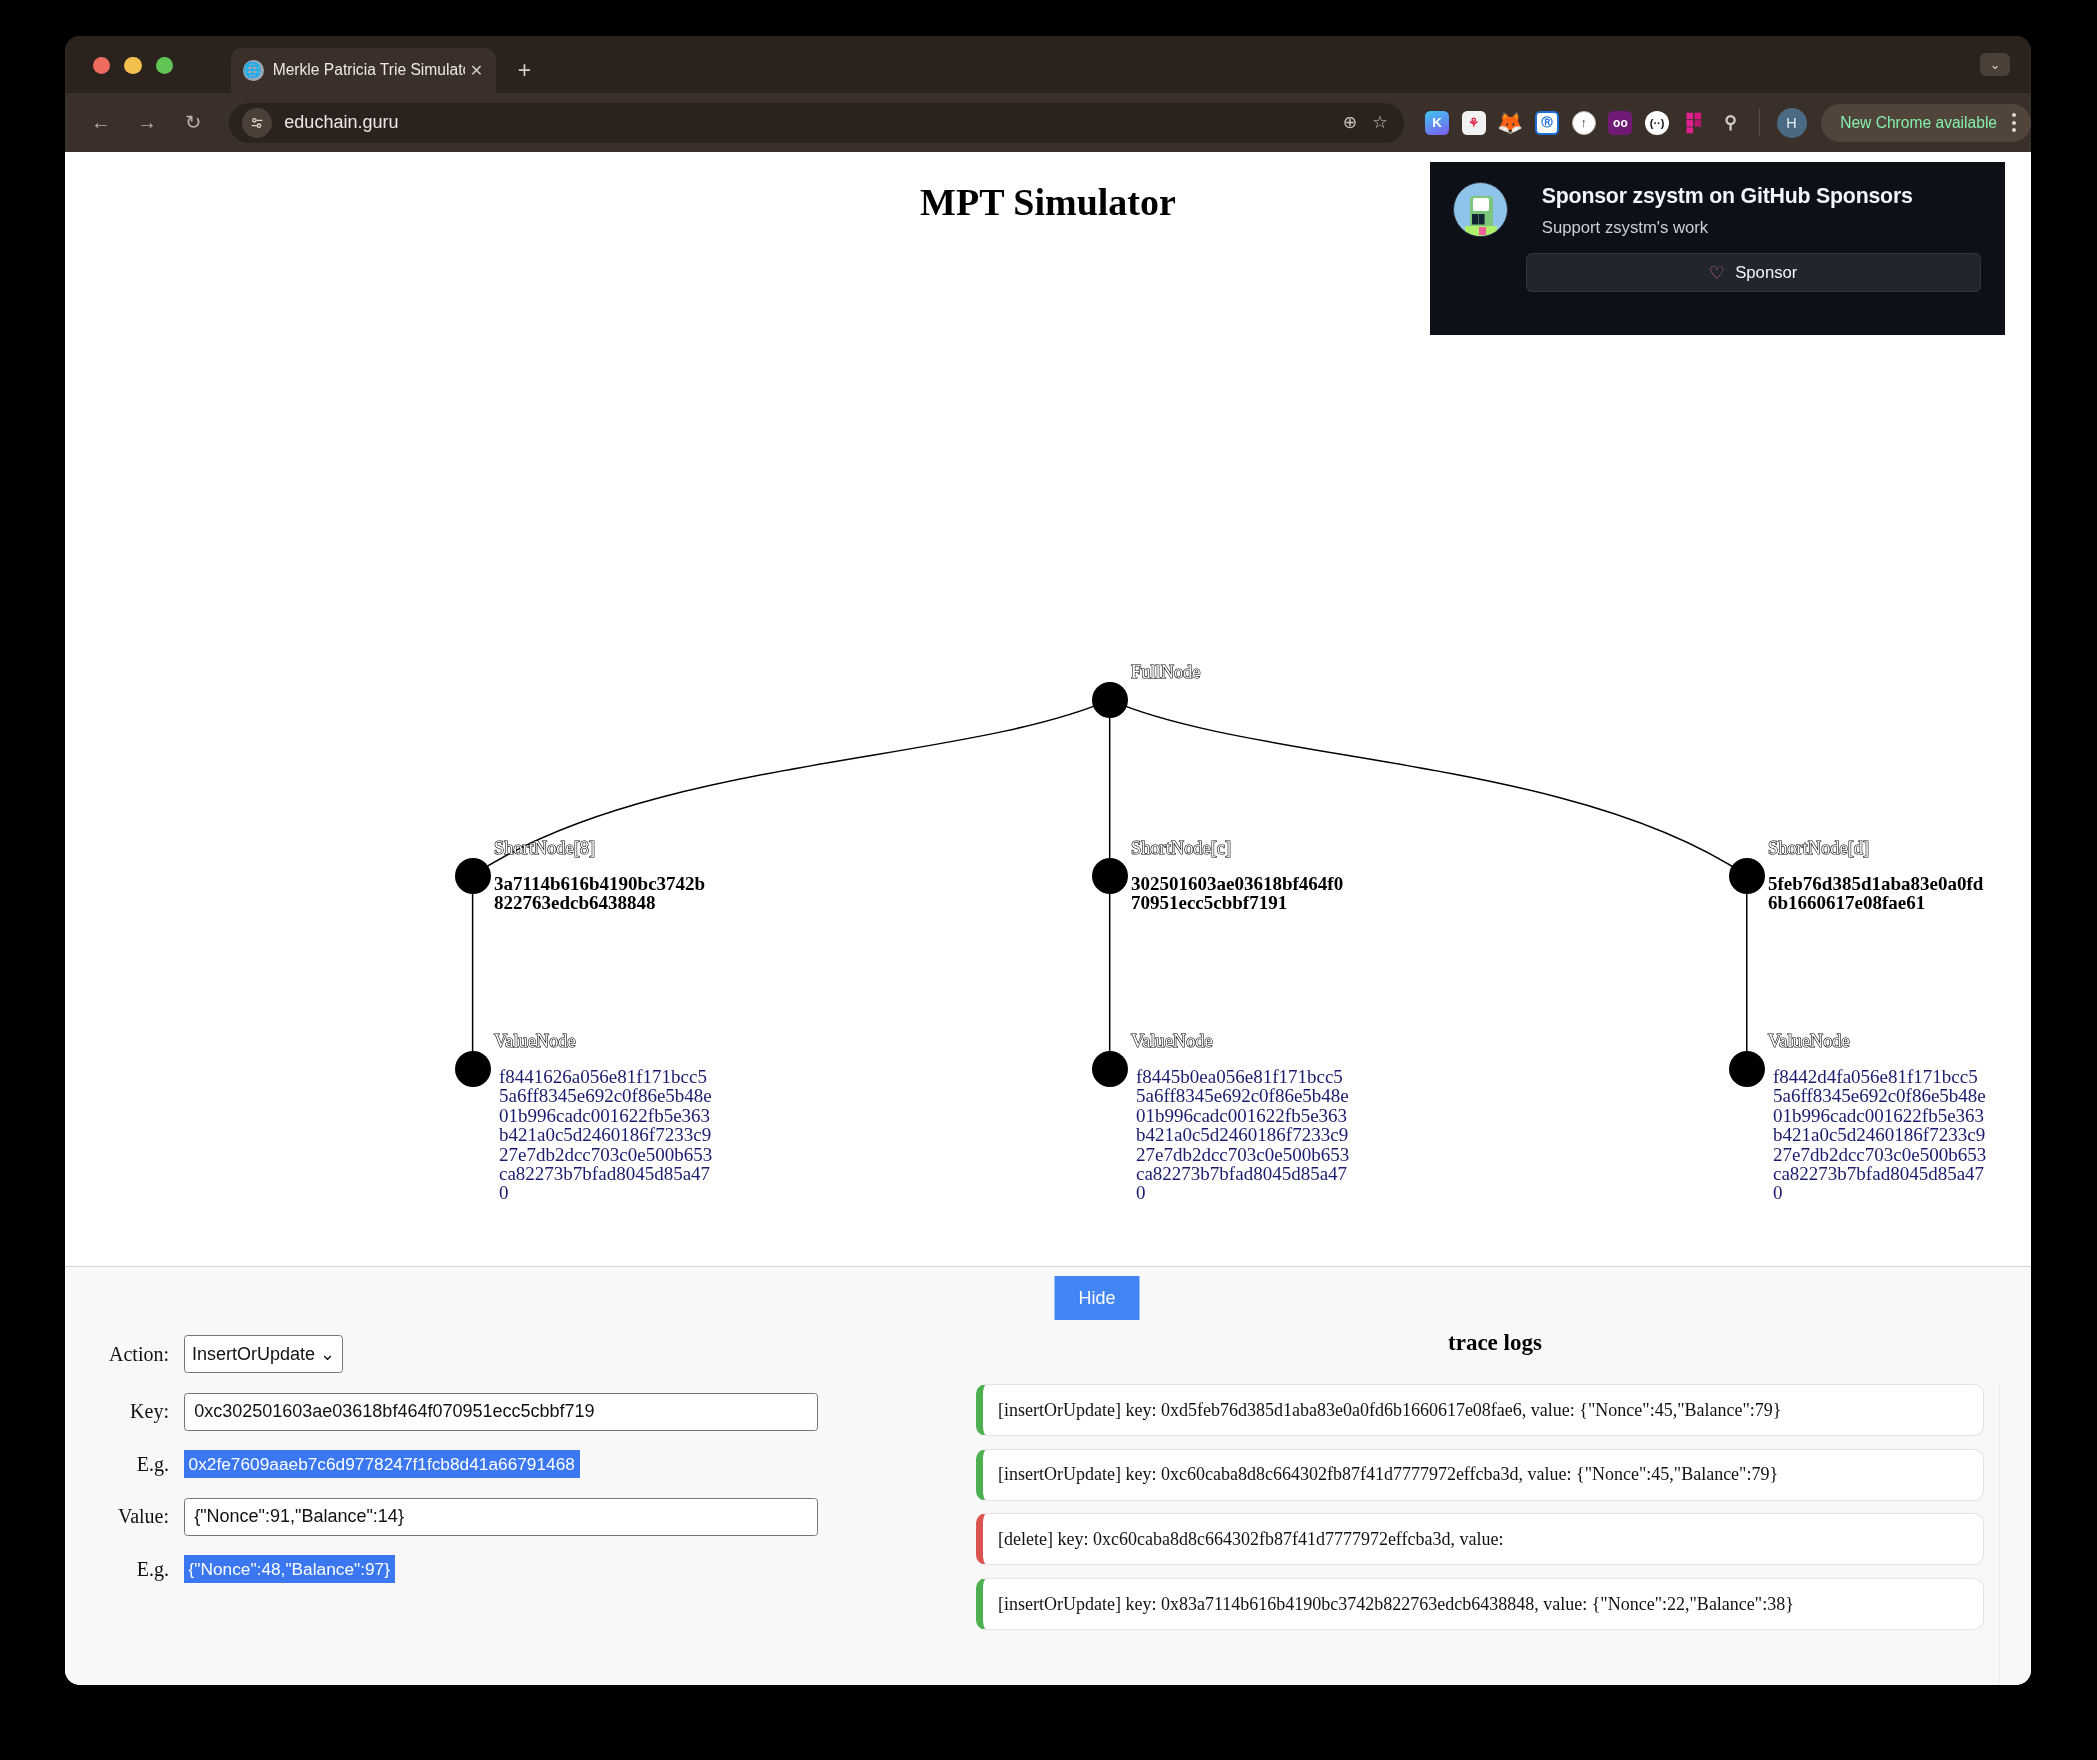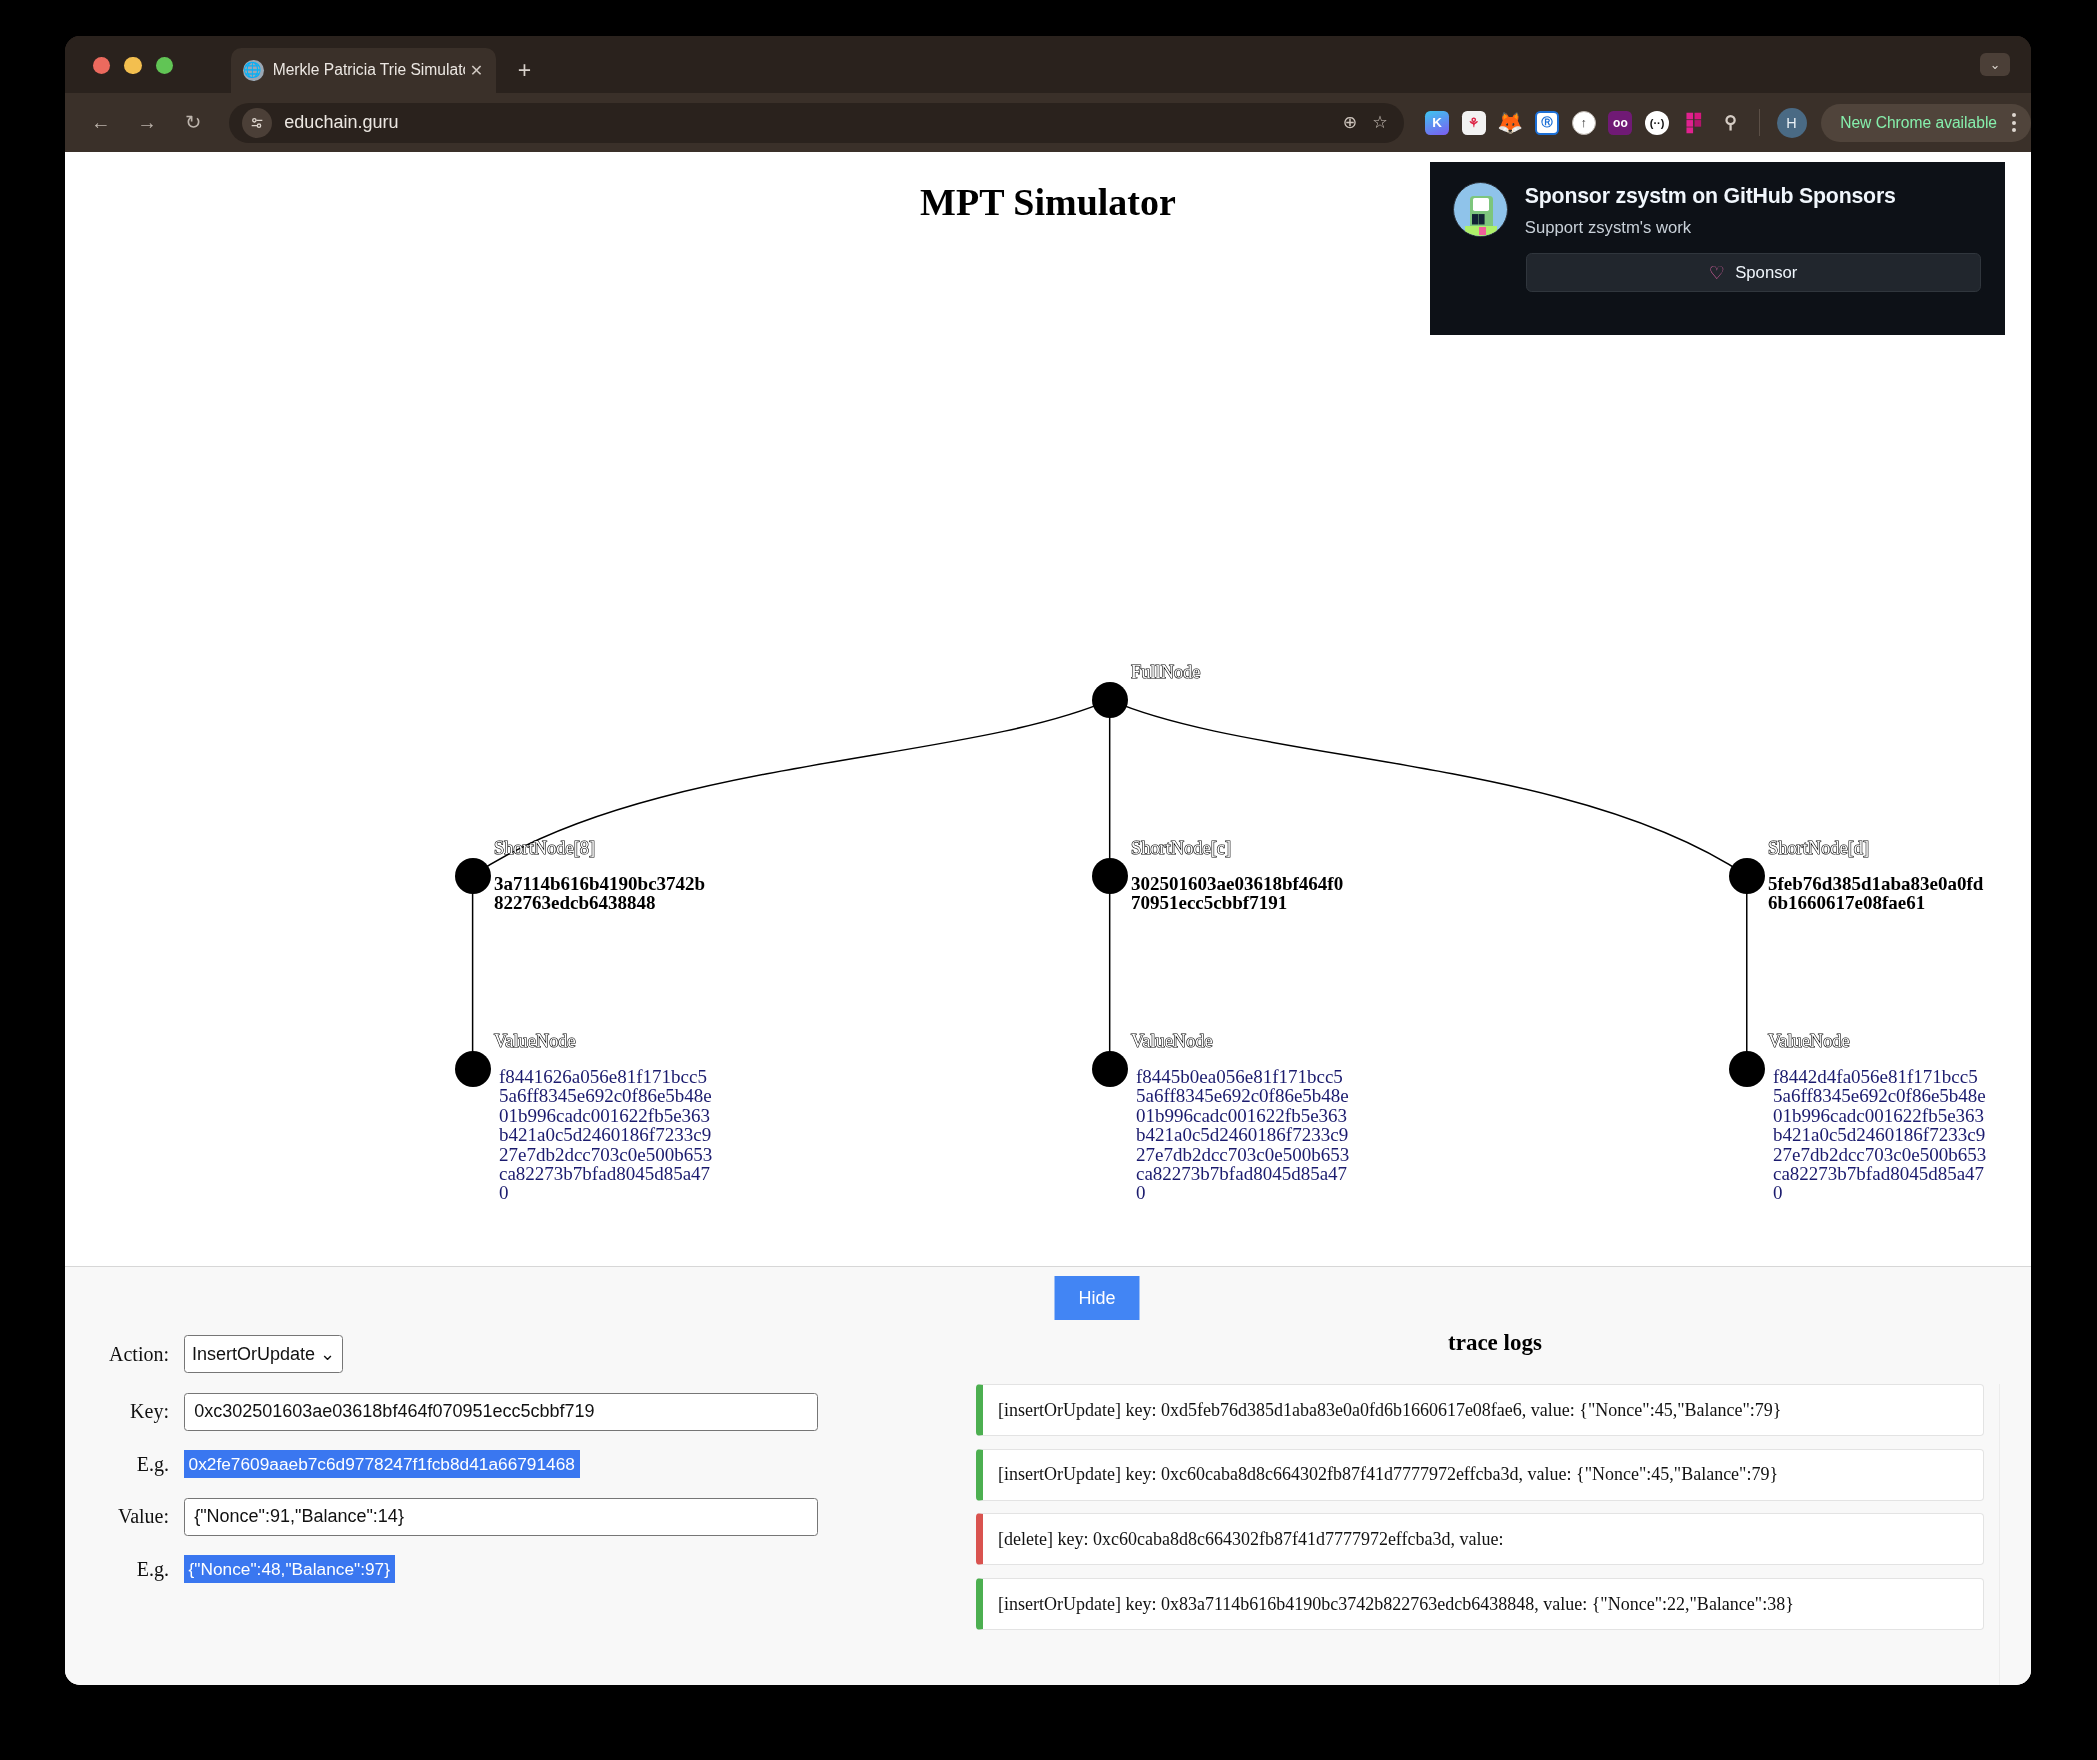--- a/index.html
+++ b/index.html
@@ -161,21 +161,21 @@
   .sponsor-avatar {
     width: 55px; height: 55px; border-radius: 50%; flex: none;
     background: #8fc3ea; overflow: hidden; position: relative;
     border: 1.2px solid #2a3038;
   }
   .sponsor-avatar .body { position: absolute; left: 16px; top: 12.7px; width: 23px; height: 35px; background: #7dc67d; border-radius: 3.5px; }
   .sponsor-avatar .head { position: absolute; left: 19.6px; top: 15px; width: 16px; height: 12.7px; background: #fff; border-radius: 1.7px; }
   .sponsor-avatar .eyes { position: absolute; left: 18.4px; top: 31px; font-size: 8.6px; color: #123; font-weight: bold; letter-spacing: 0.6px; }
   .sponsor-avatar .legs { position: absolute; left: 11.5px; top: 43px; width: 32px; height: 12.7px; background: #aef06a; border-radius: 0 0 8px 8px; }
   .sponsor-avatar .pink { position: absolute; left: 25px; top: 44px; width: 7px; height: 8px; background: #ef5f9a; }
-  .sponsor-titles { padding-top: 2.3px; }
+  .sponsor-titles { padding-top: 2.3px; margin-left: 17px; }
   .sponsor-title { color: #f0f6fc; font-size: 21.3px; font-weight: bold; letter-spacing: -0.2px; }
   .sponsor-sub { color: #c9d1d9; font-size: 16.7px; margin-top: 9.2px; }
   .sponsor-btn {
     margin: 15px 0 0 73px;
     height: 39px; width: 455px;
     background: #21262d; border: 1.2px solid #30363d;
     border-radius: 5.8px;
     display: flex; align-items: center; justify-content: center; gap: 10.4px;
     color: #f0f6fc; font-size: 16.7px;
   }
@@ -272,21 +272,21 @@
   .logs-title {
     text-align: center;
     font-family: "Liberation Serif", serif;
     font-weight: bold; font-size: 23px; color: #000;
     margin-bottom: 28px;
   }
   .log-list { position: relative; padding-right: 30px; }
   .log-item {
     background: #fff; border: 1.2px solid #e3e3e3;
     border-left: 7px solid #4caf50;
-    border-radius: 4px;
+    border-radius: 10px;
     height: 52px; margin-bottom: 12.7px;
     display: flex; align-items: center;
     padding-left: 15px;
     font-family: "Liberation Serif", serif;
     font-size: 18px; color: #111;
     white-space: nowrap; overflow: hidden;
   }
   .log-item.err { border-left-color: #d9534f; }
   .log-scroll {
     position: absolute; right: 8px; top: 0;

